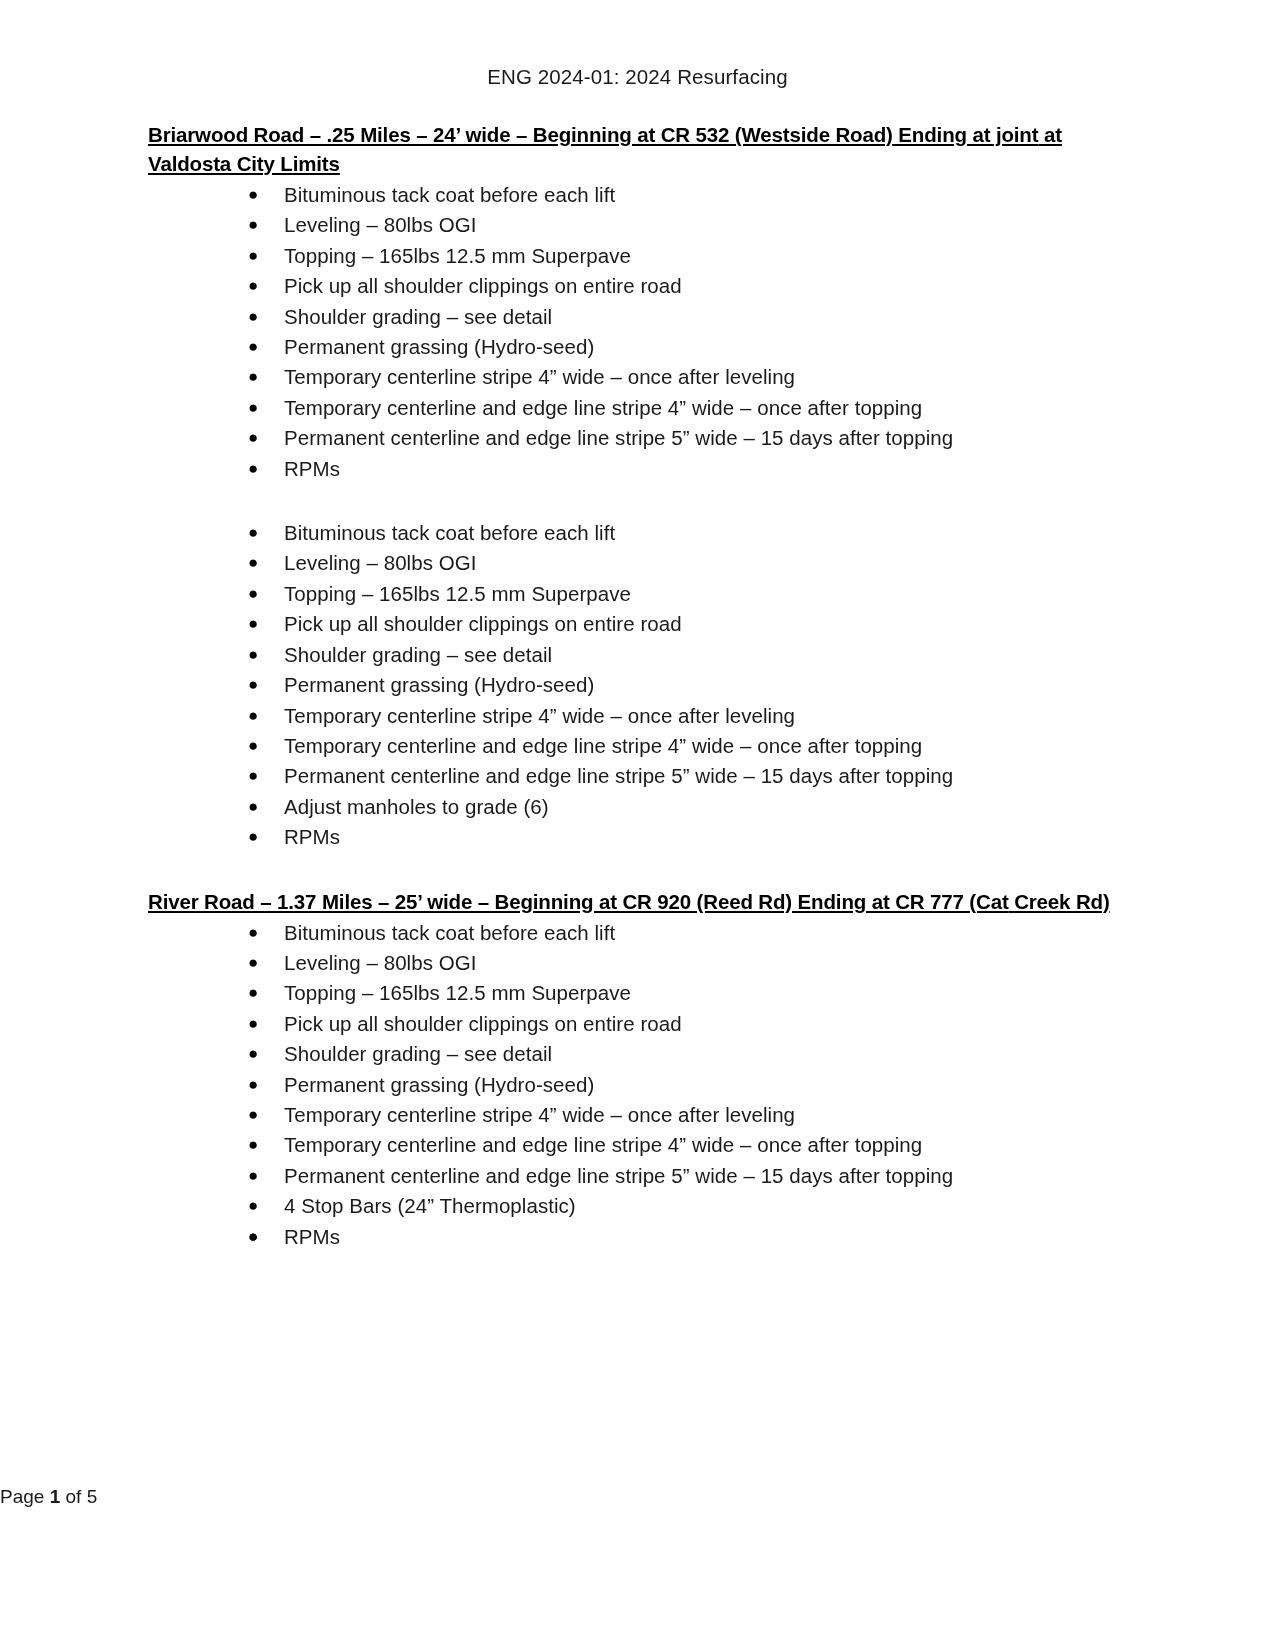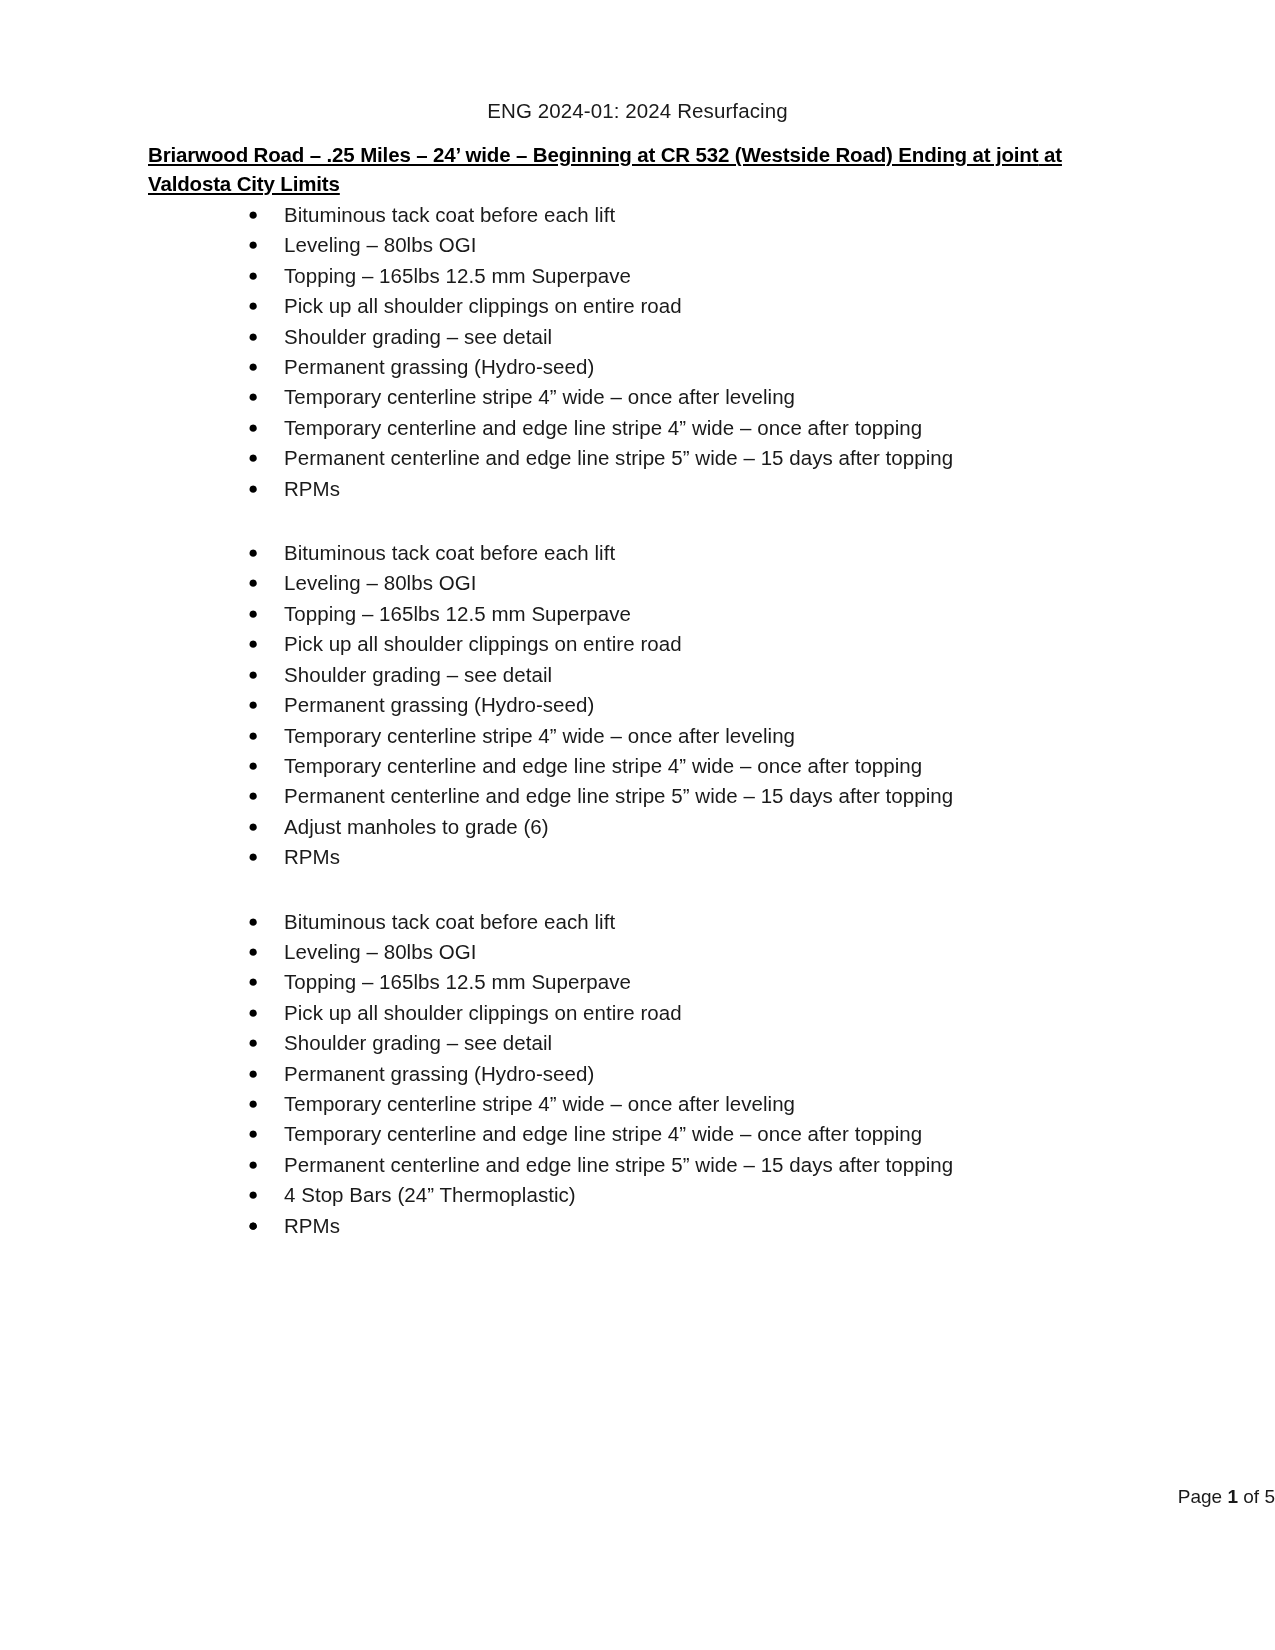--- a/index.html
+++ b/index.html
@@ -10,35 +10,35 @@
   body {
     font-family: "Liberation Sans", sans-serif;
     color: #000000;
   }
   .page {
     width: 1275px;
     height: 1650px;
     box-sizing: border-box;
     background: #ffffff;
     position: relative;
-    padding: 96px 118px 0 118px;
+    padding: 62px 118px 0 118px;
     overflow: hidden;
   }
   .doc-header {
     text-align: center;
     font-size: 20.5px;
     line-height: 30px;
     letter-spacing: 0.1px;
     color: #1a1a1a;
   }
   .doc-header div {
     white-space: nowrap;
   }
   .sections {
-    margin-top: 14px;
+    margin-top: 28px;
   }
   .section {
     margin-bottom: 8px;
   }
   .section-heading {
     font-size: 20.5px;
     line-height: 29px;
     font-weight: bold;
     text-decoration: underline;
     text-underline-offset: 2px;
@@ -70,21 +70,21 @@
     color: #000;
   }
   .section-gap {
     height: 26px;
   }
   .footer {
     position: absolute;
     left: 0;
     right: 0;
     bottom: 142px;
-    text-align: right;
+    text-align: left;
     font-size: 19px;
     color: #1a1a1a;
   }
   .footer .pgnum {
     font-weight: bold;
   }
   .footer span {
     display: inline;
   }
 </style>
@@ -124,20 +124,21 @@
           <li><span class="bullet-dot">●</span><span>Permanent grassing (Hydro-seed)</span></li>
           <li><span class="bullet-dot">●</span><span>Temporary centerline stripe 4” wide – once after leveling</span></li>
           <li><span class="bullet-dot">●</span><span>Temporary centerline and edge line stripe 4” wide – once after topping</span></li>
           <li><span class="bullet-dot">●</span><span>Permanent centerline and edge line stripe 5” wide – 15 days after topping</span></li>
           <li><span class="bullet-dot">●</span><span>Adjust manholes to grade (6)</span></li>
           <li><span class="bullet-dot">●</span><span>RPMs</span></li>
         </ul>
       </div>
       <div class="section-gap"></div>
       <div class="section">
+        <div class="section-heading"><span>River Road – 1.37 Miles – 25’ wide – Beginning at CR 920 (Reed Rd) Ending at CR 777 (Cat</span> <span>Creek Rd)</span></div>
         <ul class="bullets">
           <li><span class="bullet-dot">●</span><span>Bituminous tack coat before each lift</span></li>
           <li><span class="bullet-dot">●</span><span>Leveling – 80lbs OGI</span></li>
           <li><span class="bullet-dot">●</span><span>Topping – 165lbs 12.5 mm Superpave</span></li>
           <li><span class="bullet-dot">●</span><span>Pick up all shoulder clippings on entire road</span></li>
           <li><span class="bullet-dot">●</span><span>Shoulder grading – see detail</span></li>
           <li><span class="bullet-dot">●</span><span>Permanent grassing (Hydro-seed)</span></li>
           <li><span class="bullet-dot">●</span><span>Temporary centerline stripe 4” wide – once after leveling</span></li>
           <li><span class="bullet-dot">●</span><span>Temporary centerline and edge line stripe 4” wide – once after topping</span></li>
           <li><span class="bullet-dot">●</span><span>Permanent centerline and edge line stripe 5” wide – 15 days after topping</span></li>

